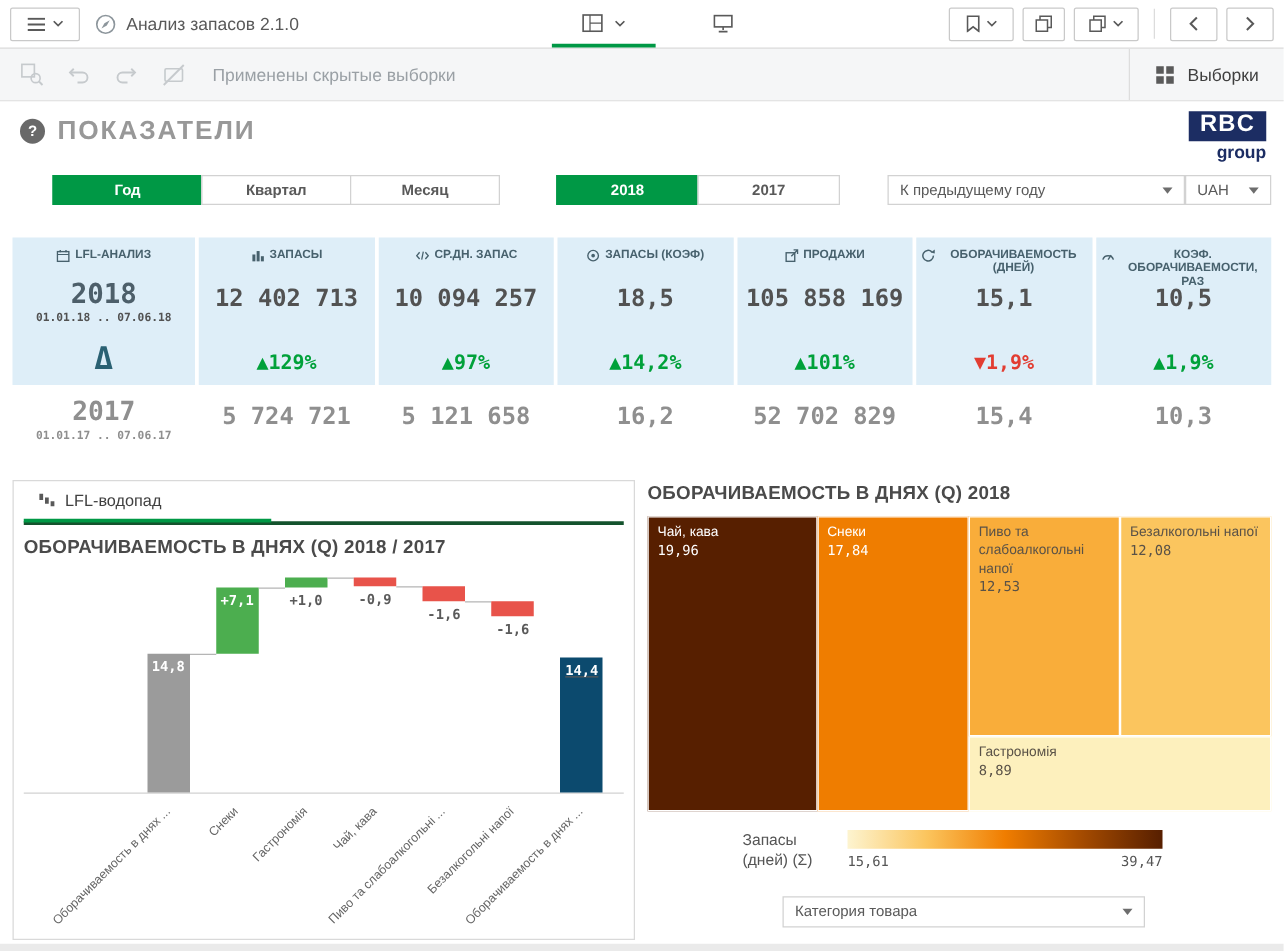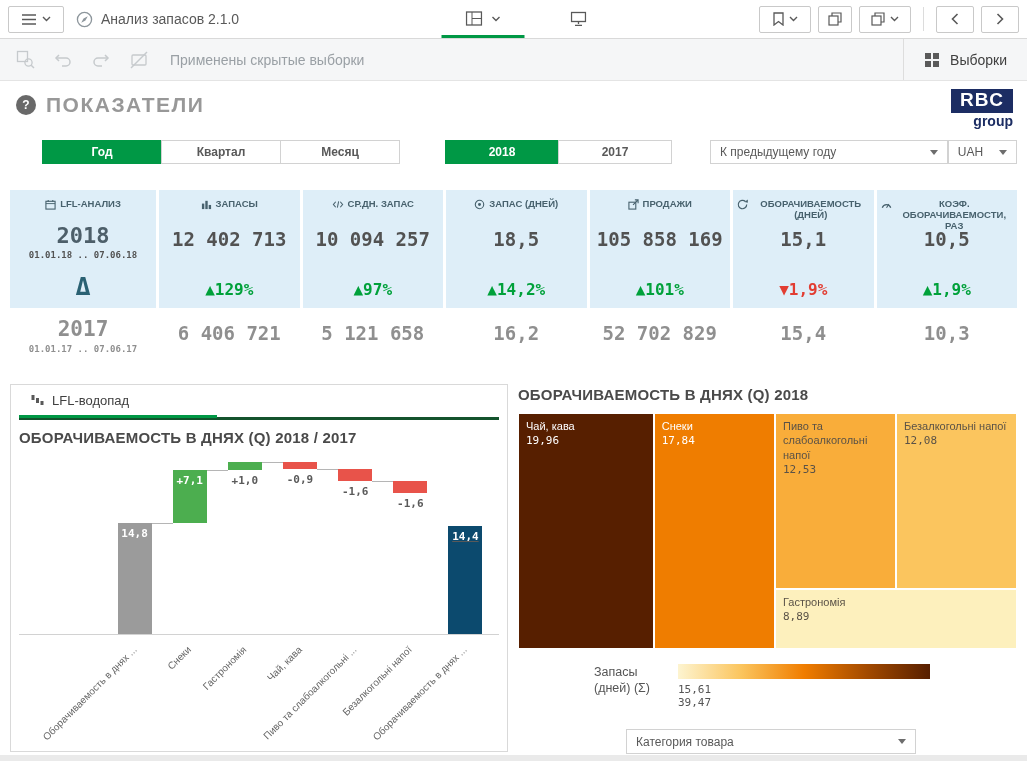--- a/index.html
+++ b/index.html
@@ -88,21 +88,21 @@
 
   .right-panel{flex:1;height:372px;position:relative;}
   .treemap{position:relative;height:236px;margin-top:10px;}
   .tm-cell{position:absolute;border:1px solid #fff;padding:5px 7px;overflow:hidden;cursor:pointer;}
   .tm-name{font-size:11px;line-height:1.3;}
   .tm-val{font-family:"DejaVu Sans Mono",monospace;font-size:11px;margin-top:1px;}
   .tm-legend{display:flex;margin-top:15px;}
   .legend-label{width:68px;margin-left:76px;font-size:12.5px;color:#555;line-height:1.3;}
   .legend-scale{margin-left:16px;}
   .legend-bar{width:252px;height:15px;background:linear-gradient(90deg,#fdf4d0,#fbc55e,#f07d00,#a34a00,#571f00);}
-  .legend-ends{display:flex;justify-content:space-between;font-size:11px;color:#555;margin-top:4px;font-family:"DejaVu Sans Mono",monospace;flex-direction:column;}
+  .legend-ends{display:flex;justify-content:space-between;font-size:11px;color:#555;margin-top:4px;font-family:"DejaVu Sans Mono",monospace;}
   .dd-category{width:290px;margin:20px 0 0 108px;height:25px;}
 
   .footer{position:absolute;left:0;right:0;bottom:0;height:6px;background:#eaeaea;}
 </style>
 </head>
 <body>
 
 <div class="titlebar">
   <button class="tb-btn menu-btn">
     <span>
@@ -320,21 +320,21 @@
         <div class="kpi-change up">▲97%</div>
       </div>
       <div class="kpi-col">
         <div class="kpi-header">
           <span class="kpi-ic">
             <svg width="11" height="11" viewBox="0 0 12 12">
               <circle cx="6" cy="6" r="4.6" fill="none" stroke="currentColor" stroke-width="1.2"></circle>
               <circle cx="6" cy="6" r="1.6" fill="currentColor"></circle>
             </svg>
           </span>
-          <span>ЗАПАС (ДНЕЙ)</span>
+          <span>ЗАПАСЫ (КОЭФ)</span>
         </div>
         <div class="kpi-value">18,5</div>
         <div class="kpi-change up">▲14,2%</div>
       </div>
       <div class="kpi-col">
         <div class="kpi-header">
           <span class="kpi-ic">
             <svg width="11" height="11" viewBox="0 0 12 12">
               <rect x="1" y="3.5" width="7.5" height="7.5" fill="none" stroke="currentColor" stroke-width="1.2"></rect>
               <path d="M5.5 6.5 L11 1 M7.5 1 H11 V4.5" fill="none" stroke="currentColor" stroke-width="1.2"></path>
@@ -372,21 +372,21 @@
         <div class="kpi-change up">▲1,9%</div>
       </div>
     </div>
 
   <div class="kpi-prev-grid">
     <div class="kpi-prev-col">
       <div class="kpi-prev-year">2017</div>
       <div class="kpi-prev-range">01.01.17 .. 07.06.17</div>
     </div>
   <div class="kpi-prev-col">
-        <div class="kpi-prev">6 406 721</div>
+        <div class="kpi-prev">5 724 721</div>
       </div>
       <div class="kpi-prev-col">
         <div class="kpi-prev">5 121 658</div>
       </div>
       <div class="kpi-prev-col">
         <div class="kpi-prev">16,2</div>
       </div>
       <div class="kpi-prev-col">
         <div class="kpi-prev">52 702 829</div>
       </div>

